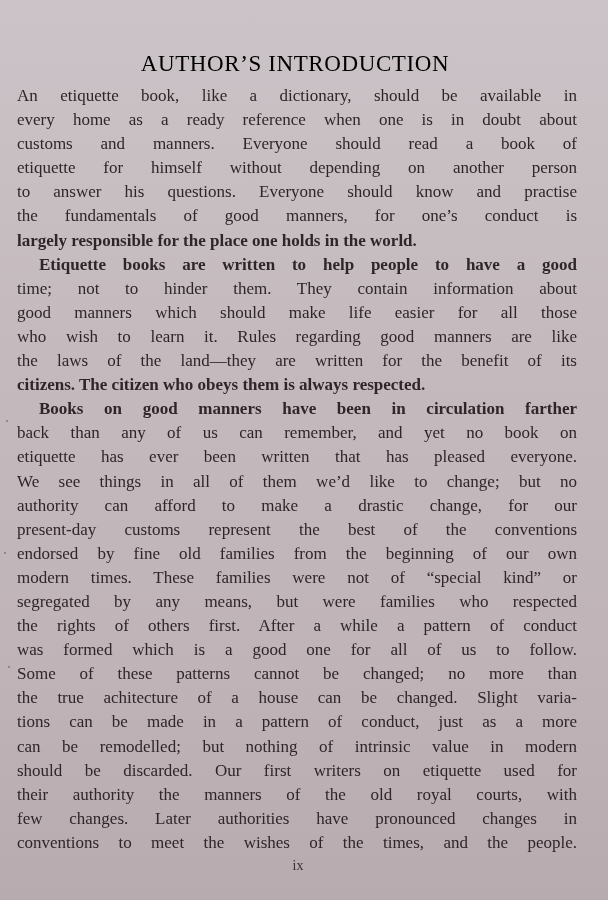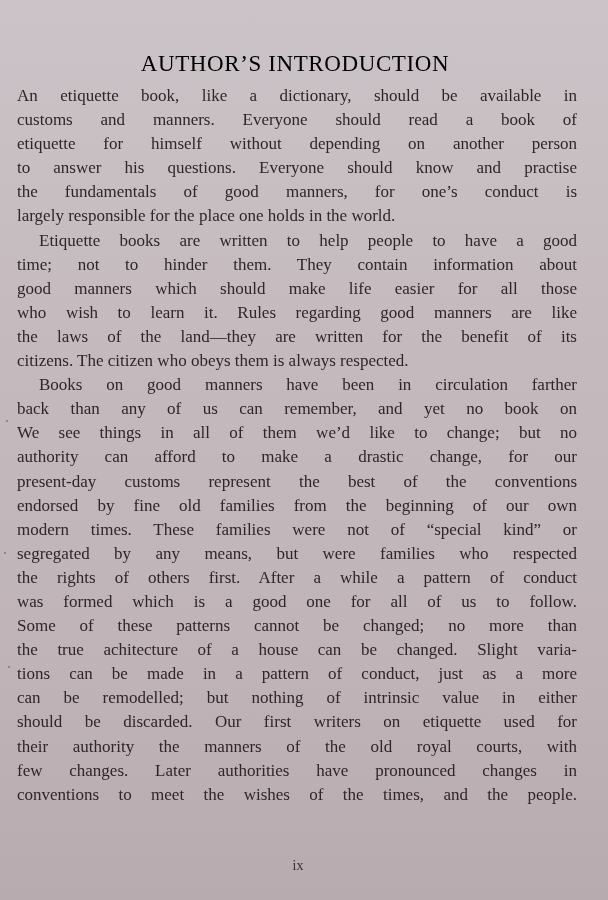--- a/index.html
+++ b/index.html
@@ -46,23 +46,25 @@
     }
     .line {
       display: block;
       text-align: justify;
       text-align-last: justify;
       white-space: nowrap;
       height: 24.1px;
     }
     .line.last {
       text-align-last: left;
+      font-weight: bold;
     }
     .line.indent {
       padding-left: 22px;
+      font-weight: bold;
     }
     .p2 .line { }
     .p3 .line { }
     .page-number {
       position: absolute;
       top: 858px;
       left: 0;
       width: 596px;
       text-align: center;
       font-family: "Liberation Serif", "DejaVu Serif", serif;
@@ -81,51 +83,53 @@
 </head>
 <body>
 
 <div class="page">
   <div class="page-title">AUTHOR’S INTRODUCTION</div>
 
   <div class="body-text">
 
     <div class="para p1">
       <span class="line">An etiquette book, like a dictionary, should be available in</span>
+      <span class="line">every home as a ready reference when one is in doubt about</span>
       <span class="line">customs and manners. Everyone should read a book of</span>
       <span class="line">etiquette for himself without depending on another person</span>
       <span class="line">to answer his questions. Everyone should know and practise</span>
       <span class="line">the fundamentals of good manners, for one’s conduct is</span>
       <span class="line last">largely responsible for the place one holds in the world.</span>
     </div>
 
     <div class="para p2">
       <span class="line indent">Etiquette books are written to help people to have a good</span>
       <span class="line">time; not to hinder them. They contain information about</span>
       <span class="line">good manners which should make life easier for all those</span>
       <span class="line">who wish to learn it. Rules regarding good manners are like</span>
       <span class="line">the laws of the land—they are written for the benefit of its</span>
       <span class="line last">citizens. The citizen who obeys them is always respected.</span>
     </div>
 
     <div class="para p3">
       <span class="line indent">Books on good manners have been in circulation farther</span>
       <span class="line">back than any of us can remember, and yet no book on</span>
+      <span class="line">etiquette has ever been written that has pleased everyone.</span>
       <span class="line">We see things in all of them we’d like to change; but no</span>
       <span class="line">authority can afford to make a drastic change, for our</span>
       <span class="line">present-day customs represent the best of the conventions</span>
       <span class="line">endorsed by fine old families from the beginning of our own</span>
       <span class="line">modern times. These families were not of “special kind” or</span>
       <span class="line">segregated by any means, but were families who respected</span>
       <span class="line">the rights of others first. After a while a pattern of conduct</span>
       <span class="line">was formed which is a good one for all of us to follow.</span>
       <span class="line">Some of these patterns cannot be changed; no more than</span>
       <span class="line">the true achitecture of a house can be changed. Slight varia-</span>
       <span class="line">tions can be made in a pattern of conduct, just as a more</span>
-      <span class="line">can be remodelled; but nothing of intrinsic value in either</span>
+      <span class="line">can be remodelled; but nothing of intrinsic value in modern</span>
       <span class="line">should be discarded. Our first writers on etiquette used for</span>
       <span class="line">their authority the manners of the old royal courts, with</span>
       <span class="line">few changes. Later authorities have pronounced changes in</span>
       <span class="line">conventions to meet the wishes of the times, and the people.</span>
     </div>
   </div>
 
   <div class="page-number">ix</div>
 
   <span class="speck" style="left:6px; top:420px;"></span>

